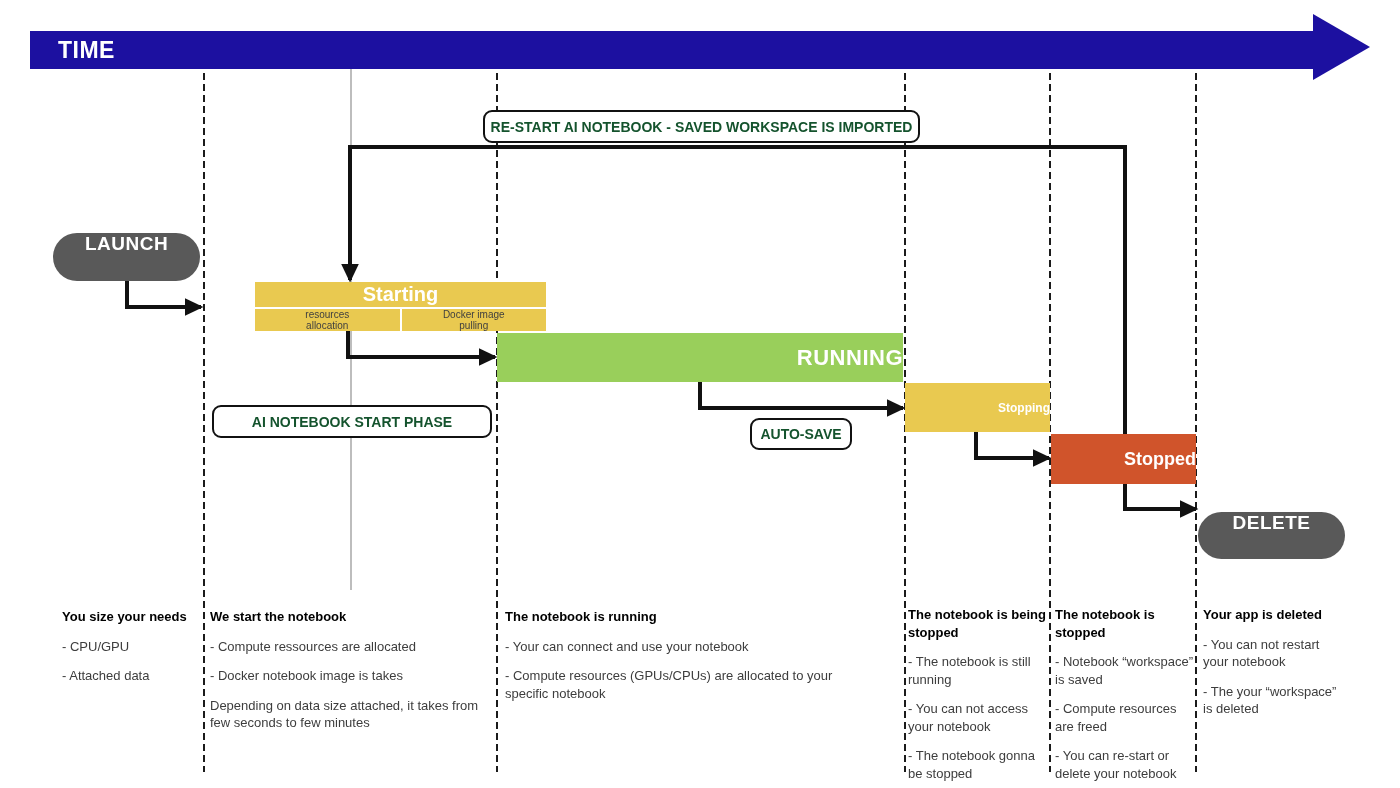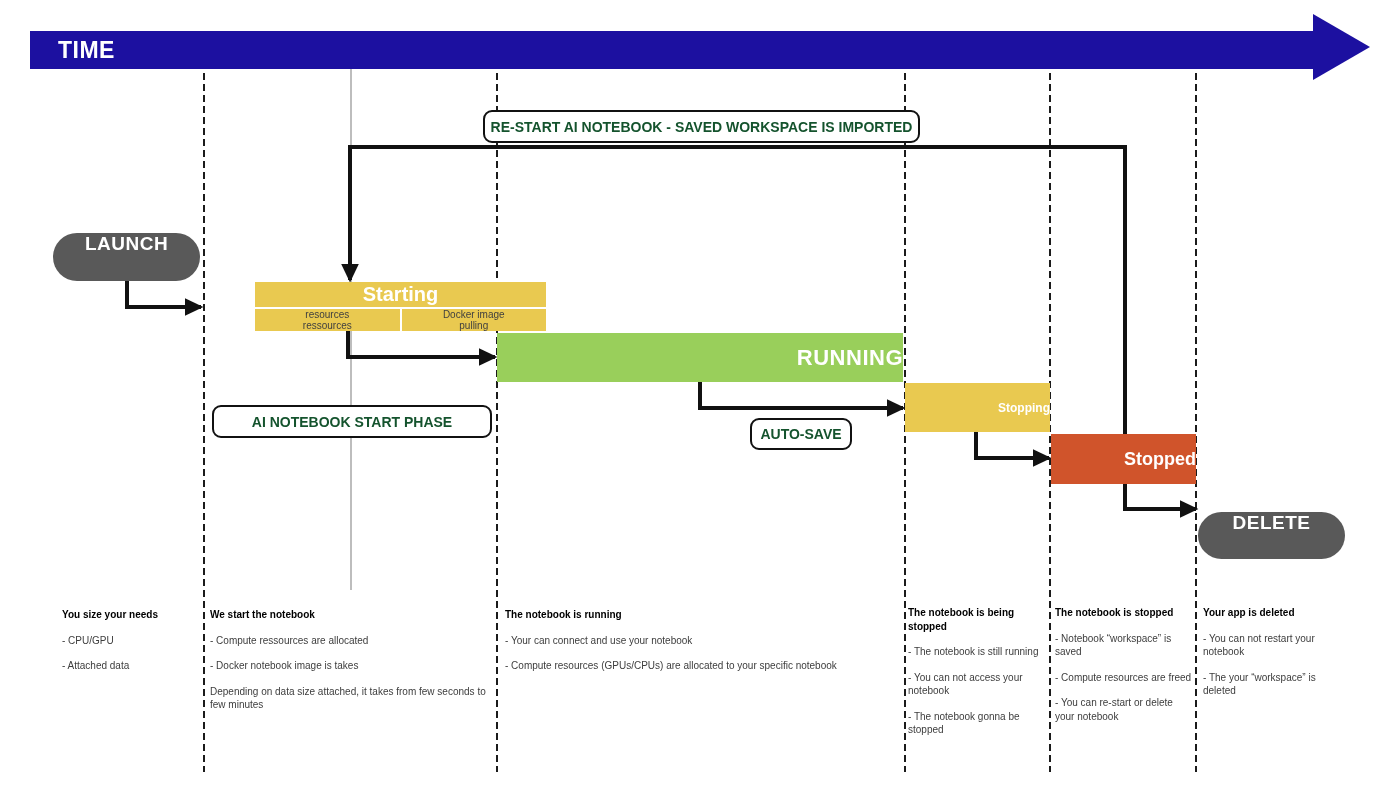--- a/index.html
+++ b/index.html
@@ -60,21 +60,21 @@
   .callout{
     z-index:3;background:#fff;border:2px solid #111;border-radius:9px;
     display:flex;align-items:center;justify-content:center;
     font-weight:bold;color:#14532d;
   }
   .box-restart{left:483px;top:110px;width:433px;height:29px;font-size:14px;}
   .box-startphase{left:212px;top:405px;width:276px;height:29px;font-size:14px;}
   .box-autosave{left:750px;top:418px;width:98px;height:28px;font-size:14px;}
 
   
-  .col{z-index:2;color:#3d3d3d;font-size:10px;line-height:1.35;}
+  .col{z-index:2;color:#3d3d3d;font-size:13px;line-height:1.35;}
   .col .col-title{font-weight:bold;color:#000;margin-bottom:12px;}
   .col .col-item{margin-bottom:12px;}
   .col-1{left:62px;top:608px;width:140px;}
   .col-2{left:210px;top:608px;width:280px;}
   .col-3{left:505px;top:608px;width:368px;}
   .col-4{left:908px;top:606px;width:138px;}
   .col-5{left:1055px;top:606px;width:138px;}
   .col-6{left:1203px;top:606px;width:142px;}
 </style>
 </head>
@@ -111,21 +111,21 @@
 </div>
 
 <div class="abs pill pill-launch">
   <span>LAUNCH</span>
 </div>
 
 <div class="abs bar bar-starting">
   <div class="title">Starting</div>
   <div class="subrow">
     <div class="subcell left">resources
-ressources</div>
+allocation</div>
     <div class="subcell">Docker image
 pulling</div>
   </div>
 </div>
 
 <div class="abs bar bar-running">
   <span>RUNNING</span>
 </div>
 
 <div class="abs callout box-startphase">

